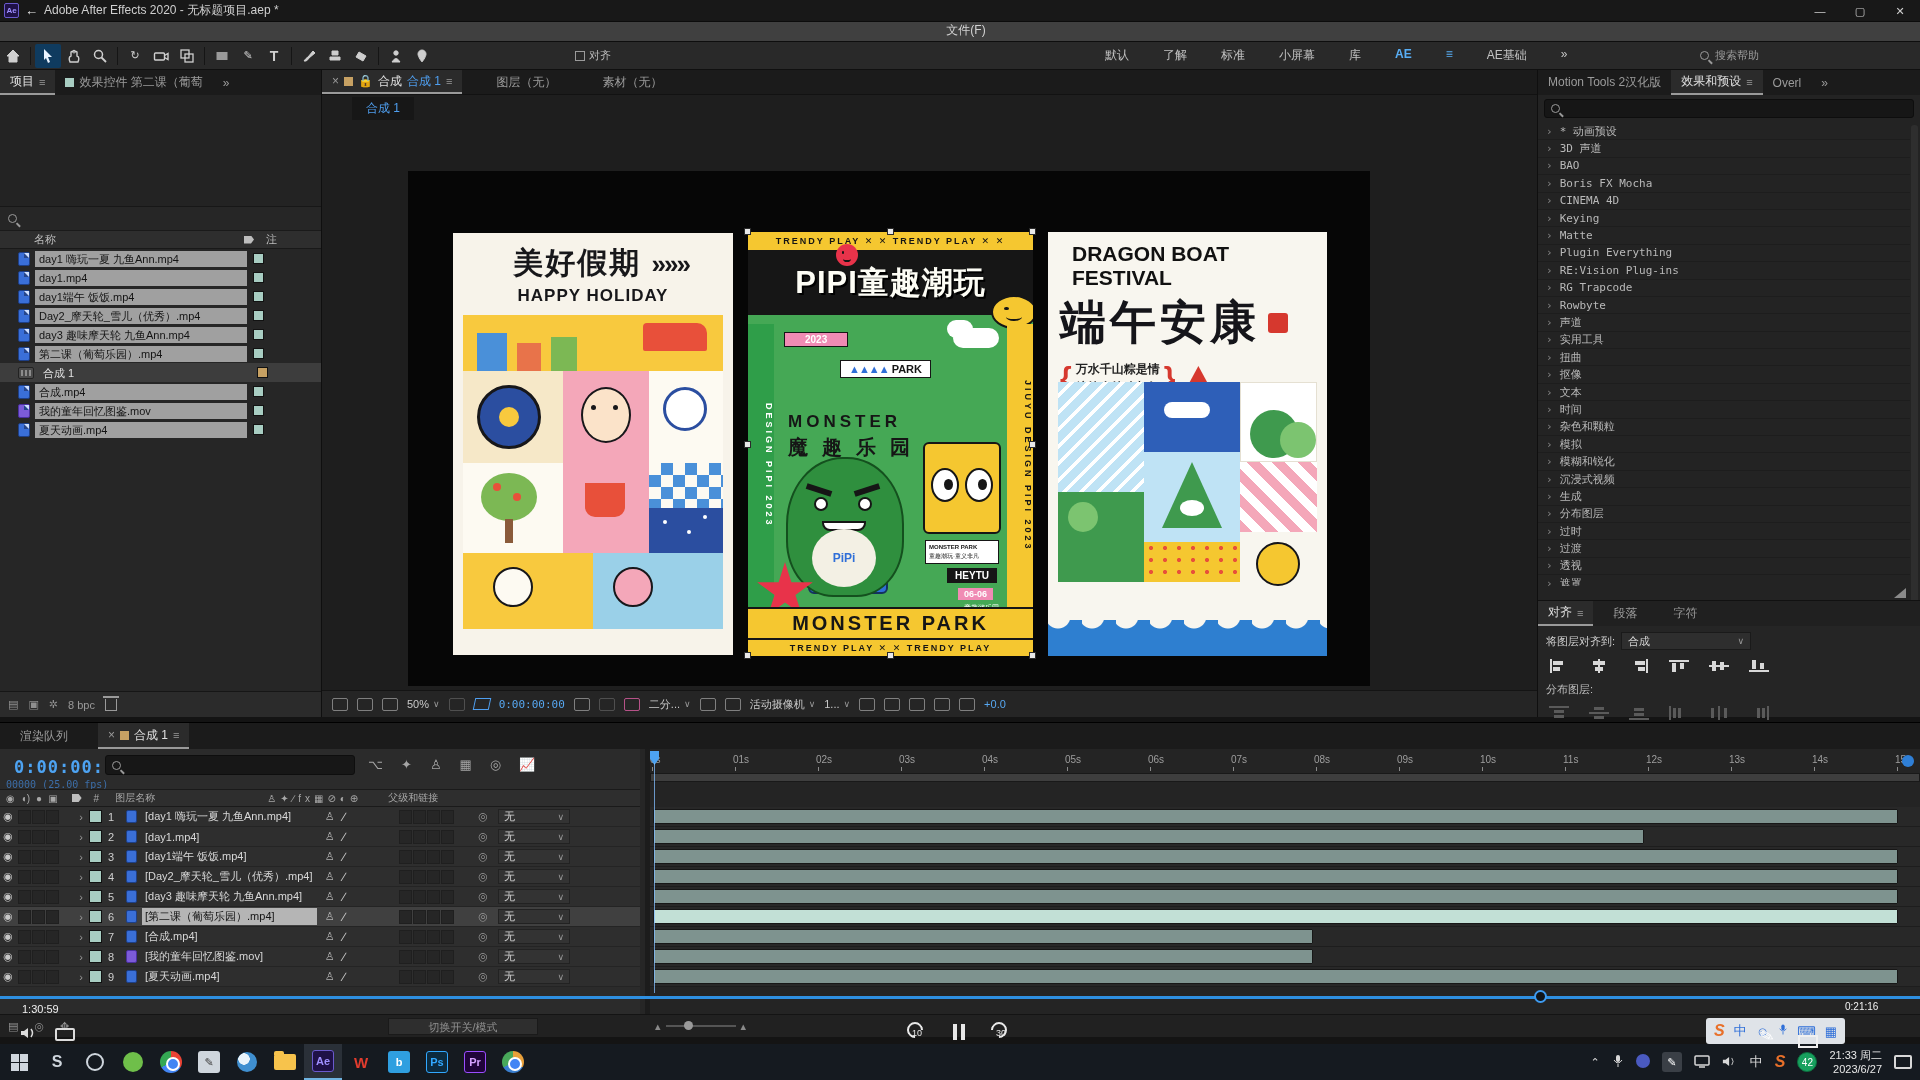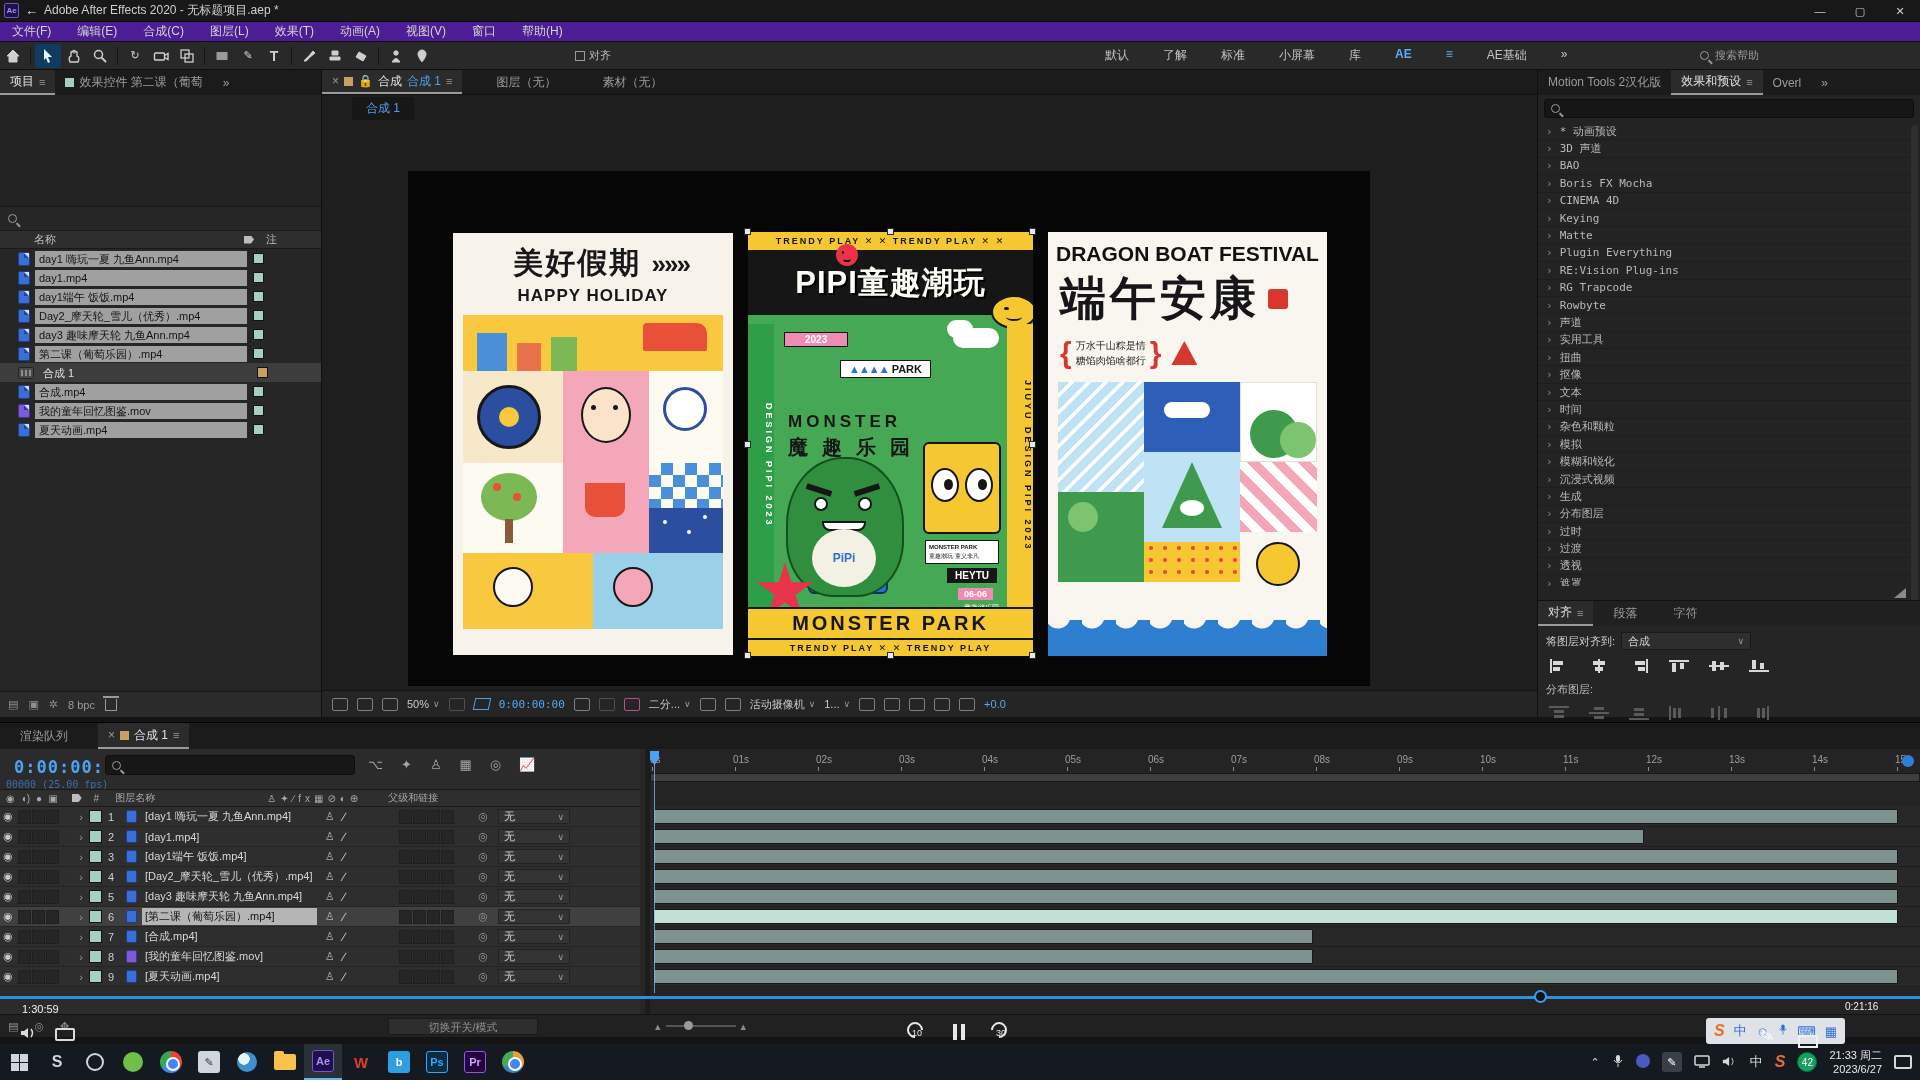--- a/index.html
+++ b/index.html
@@ -11,22 +11,22 @@
   #titlebar { position:absolute; left:0; top:0; width:1920px; height:22px; background:#181818;
     display:flex; align-items:center; gap:6px; padding-left:4px; border-bottom:1px solid #0c0c0c;}
   .ae-badge { width:15px; height:15px; background:#1f1147; color:#9f8fff; font-size:8px; font-weight:bold;
     display:flex;align-items:center;justify-content:center; border:1px solid #6a5acd; border-radius:2px;}
   .back-arrow { color:#eee; font-size:13px; }
   #titlebar .title { color:#cfcfcf; font-size:12px; }
   .win-controls { position:absolute; right:0; top:0; height:22px; display:flex; }
   .win-btn { width:40px; height:22px; display:flex; align-items:center; justify-content:center; color:#cfcfcf; font-size:11px;}
 
   
-  #menubar { position:absolute; left:0; top:22px; width:1920px; height:20px; background:#4c1d95;
-    display:flex; align-items:center; gap:26px; padding-left:12px; border-bottom:1px solid #0e0e0e;}
+  #menubar { position:absolute; left:0; top:22px; width:1920px; height:20px; background:#404040;
+    display:flex; align-items:center; gap:26px; padding-left:12px; border-bottom:1px solid #0e0e0e;flex-direction:column;}
   #menubar span { color:#d2d2d2; font-size:12px; }
 
   
   #toolbar { position:absolute; left:0; top:42px; width:1920px; height:28px; background:#292929;
     display:flex; align-items:center; border-bottom:1px solid #101010; }
   .tool { width:26px; height:24px; display:flex; align-items:center; justify-content:center; color:#cfcfcf; }
   .tool svg { width:16px; height:16px; fill:#cfcfcf; stroke:#cfcfcf; }
   .tool.active { background:#0f3b5f; border-radius:2px; }
   .tool-sep { width:1px; height:18px; background:#151515; margin:0 4px; }
   .snap { display:flex; align-items:center; gap:4px; margin-left:140px; color:#bdbdbd; }
@@ -139,26 +139,26 @@
   #p2 .burst { position:absolute; left:8px; top:330px; width:58px; height:58px; background:#e8334a;
     clip-path:polygon(50% 0,61% 35%,98% 35%,68% 57%,79% 91%,50% 70%,21% 91%,32% 57%,2% 35%,39% 35%);}
   #p2 .band-mp { position:absolute; left:0; right:0; bottom:18px; height:31px; background:#f5c730; color:#161616;
     display:flex; align-items:center; justify-content:center; font-weight:bold; font-size:20px; letter-spacing:3px; border-top:2px solid #161616;}
   #p2 .strip-bot { position:absolute; left:0; right:0; bottom:0; height:18px; background:#f5c730; color:#151515; font-weight:bold;
     font-size:9px; display:flex; align-items:center; justify-content:center; letter-spacing:2px; border-top:2px solid #161616;}
   
   .handle { position:absolute; width:7px; height:7px; background:#e8e8e8; border:1px solid #2b2b2b; z-index:5;}
   
   #p3 { left:640px; top:61px; width:279px; height:424px; background:#f8f6ef; color:#15151a;}
-  #p3 .t0 { margin:10px 8px 0; font-size:21px; font-weight:bold; letter-spacing:0px; color:#111;}
+  #p3 .t0 { margin:10px 24px 0; font-size:21px; font-weight:bold; letter-spacing:0px; color:#111;}
   #p3 .t1 { margin:2px 12px 0; font-size:46px; font-weight:bold; letter-spacing:4px; display:flex; align-items:center; gap:8px;}
   #p3 .seal { width:20px; height:20px; background:#d6382e; border-radius:3px; display:inline-block; position:relative;}
   #p3 .braces { margin:6px 12px 0; display:flex; align-items:center; gap:4px;}
   #p3 .brace { color:#d6382e; font-size:30px; font-weight:bold;}
-  #p3 .btxt { font-size:10px; font-weight:normal; line-height:1.5; color:#222;}
+  #p3 .btxt { font-size:12px; font-weight:bold; line-height:1.5; color:#222;}
   #p3 .zong { width:26px; height:24px; background:#d6382e; clip-path:polygon(50% 0,100% 100%,0 100%); margin-left:6px;}
   .p3art { position:absolute; left:10px; right:10px; top:150px; bottom:36px;}
   #p3 .waveband { position:absolute; left:0; right:0; bottom:0; height:36px; background:#2e7fd0;
     background-image:radial-gradient(circle at 10px -4px,#f8f6ef 12px,transparent 13px); background-size:34px 36px;}
 
   
   #fxpanel { position:absolute; left:1537px; top:70px; width:383px; height:530px; background:#232323; border-left:1px solid #0f0f0f;}
   #fxpanel .searchbox { margin:4px 6px; height:19px; background:#161616; border:1px solid #0d0d0d; border-radius:3px;
     display:flex; align-items:center; padding-left:6px;}
   .fx-list { position:absolute; top:53px; bottom:14px; left:0; right:10px; overflow:hidden; }

